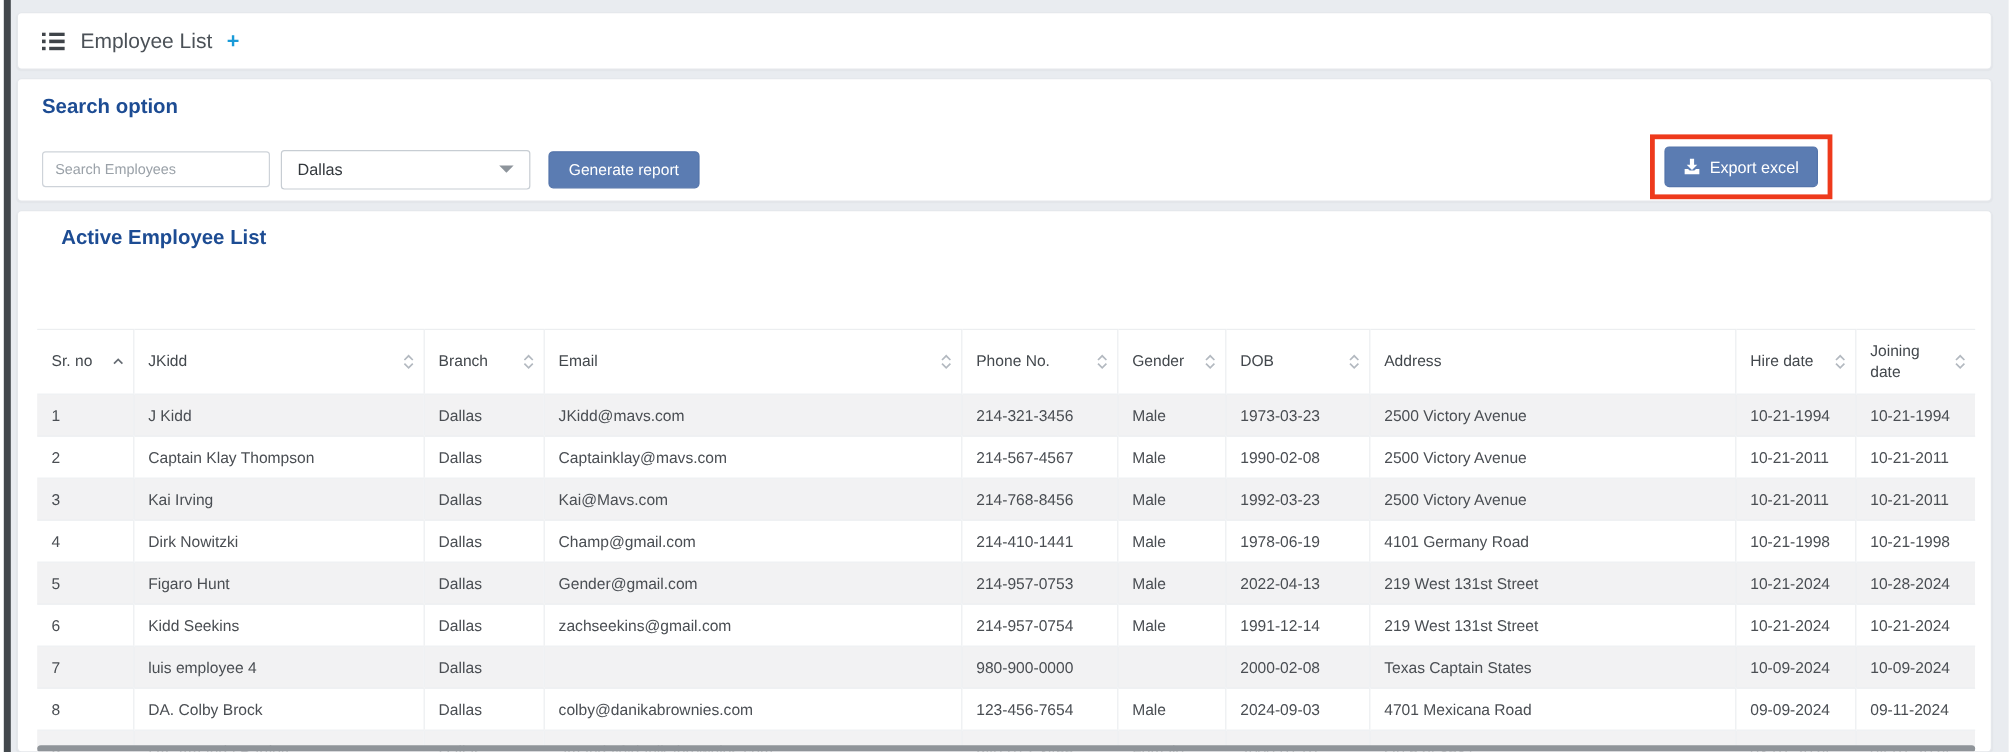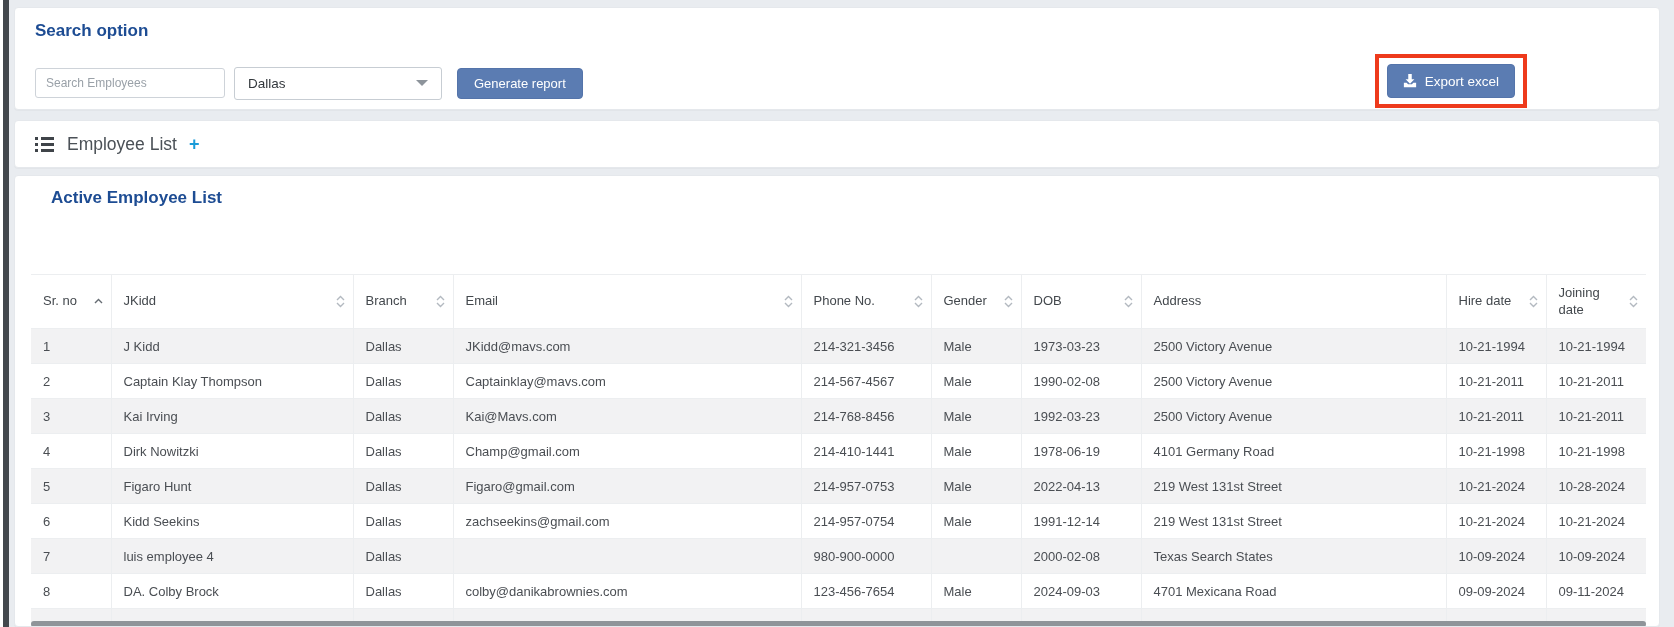--- a/index.html
+++ b/index.html
@@ -67,20 +67,37 @@
   .hscrollbar { position:absolute; left:16px; bottom:-1px; width:1615px; height:6px;
                 background:#8f9499; border-radius:3px; }
 </style>
 </head>
 <body>
 
 <div class="screen">
   <div class="side-edge"></div>
 
   <div class="content">
+
+    <section class="card title-card">
+      <span class="list-icon">
+        <svg viewBox="0 0 19 15" width="19" height="15">
+          <g fill="#3f4449">
+            <rect x="0" y="0" width="3" height="3"></rect>
+              <rect x="6" y="0" width="13" height="3"></rect>
+            <rect x="0" y="6" width="3" height="3"></rect>
+              <rect x="6" y="6" width="13" height="3"></rect>
+            <rect x="0" y="12" width="3" height="3"></rect>
+              <rect x="6" y="12" width="13" height="3"></rect>
+          </g>
+        </svg>
+      </span>
+      <span class="title-text">Employee List</span>
+      <span class="plus-btn">+</span>
+    </section>
 
     <section class="card search-card">
       <div class="section-heading">Search option</div>
       <div class="controls">
         <input class="search-input" type="text" placeholder="Search Employees" style="">
         <div class="branch-select">
           <span class="value">Dallas</span>
           <span class="select-caret"></span>
         </div>
         <button class="btn-blue generate-btn">
@@ -94,37 +111,20 @@
                 <polygon points="8,11 3,6 6,6 6,0 10,0 10,6 13,6" fill="#ffffff"></polygon>
                 <path d="M1 10 v5 h14 v-5 h-3.2 l-1.6 1.6 h-4.4 L4.2 10 Z" fill="#ffffff"></path>
               </svg>
             </span>
             <span>Export excel</span>
           </button>
         </div>
       </div>
     </section>
 
-    <section class="card title-card">
-      <span class="list-icon">
-        <svg viewBox="0 0 19 15" width="19" height="15">
-          <g fill="#3f4449">
-            <rect x="0" y="0" width="3" height="3"></rect>
-              <rect x="6" y="0" width="13" height="3"></rect>
-            <rect x="0" y="6" width="3" height="3"></rect>
-              <rect x="6" y="6" width="13" height="3"></rect>
-            <rect x="0" y="12" width="3" height="3"></rect>
-              <rect x="6" y="12" width="13" height="3"></rect>
-          </g>
-        </svg>
-      </span>
-      <span class="title-text">Employee List</span>
-      <span class="plus-btn">+</span>
-    </section>
-
     <section class="card list-card">
       <div class="section-heading list-heading">Active Employee List</div>
       <table>
         <colgroup id="table-cols">
             <col style="width: 80px;">
             <col style="width: 242px;">
             <col style="width: 100px;">
             <col style="width: 348px;">
             <col style="width: 130px;">
             <col style="width: 90px;">
@@ -318,21 +318,21 @@
               <td>Male</td>
               <td>1978-06-19</td>
               <td>4101 Germany Road</td>
               <td>10-21-1998</td>
               <td>10-21-1998</td>
             </tr>
             <tr>
               <td>5</td>
               <td>Figaro Hunt</td>
               <td>Dallas</td>
-              <td>Figaro@gmail.com</td>
+              <td>Gender@gmail.com</td>
               <td>214-957-0753</td>
               <td>Male</td>
               <td>2022-04-13</td>
               <td>219 West 131st Street</td>
               <td>10-21-2024</td>
               <td>10-28-2024</td>
             </tr>
             <tr>
               <td>6</td>
               <td>Kidd Seekins</td>
@@ -346,21 +346,21 @@
               <td>10-21-2024</td>
             </tr>
             <tr>
               <td>7</td>
               <td>luis employee 4</td>
               <td>Dallas</td>
               <td></td>
               <td>980-900-0000</td>
               <td></td>
               <td>2000-02-08</td>
-              <td>Texas Search States</td>
+              <td>Texas Captain States</td>
               <td>10-09-2024</td>
               <td>10-09-2024</td>
             </tr>
             <tr>
               <td>8</td>
               <td>DA. Colby Brock</td>
               <td>Dallas</td>
               <td>colby@danikabrownies.com</td>
               <td>123-456-7654</td>
               <td>Male</td>

